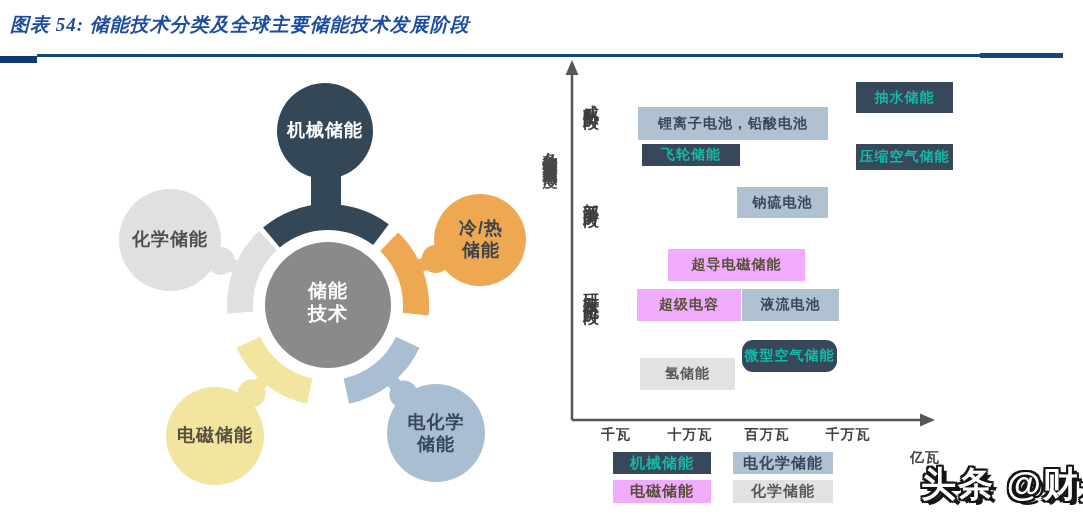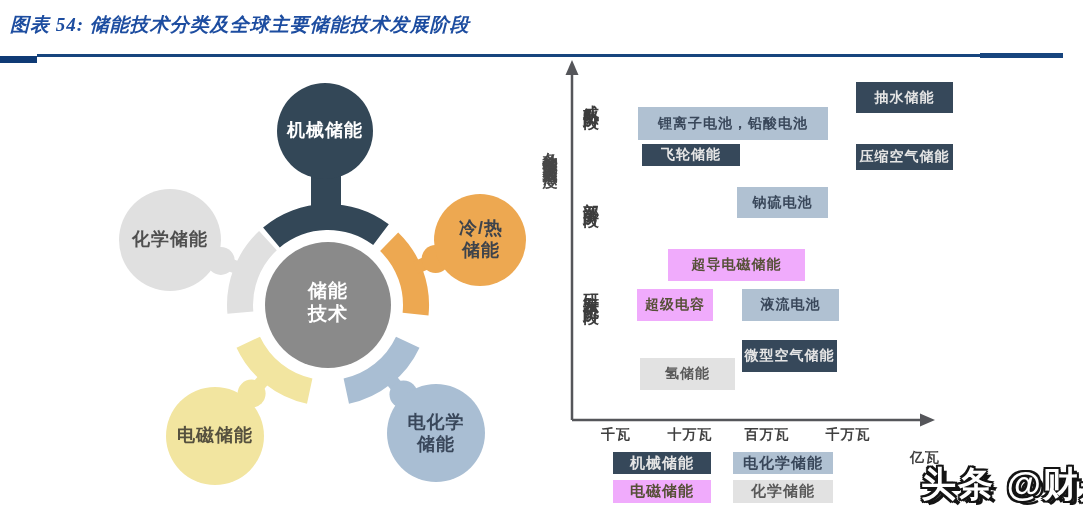--- a/index.html
+++ b/index.html
@@ -34,21 +34,21 @@
   .vl-mech   { color:#ffffff; }
   .vl-chem   { color:#4f4f4f; }
   .vl-therm  { color:#3e434b; }
   .vl-em     { color:#55503e; }
   .vl-ec     { color:#39475a; }
   
   .box {
     position:absolute; display:flex; align-items:center; justify-content:center;
     font-weight:bold; font-size:14px; letter-spacing:1px; white-space:nowrap;
   }
-  .box-dark   { background:#36485a; color:#e5e5e5; }
+  .box-dark   { background:#36485a; color:#14b8a6; }
   .box-blue   { background:#b0c1d2; color:#39475a; }
   .box-yellow { background:#f0abfc; color:#565038;text-align:center; }
   .box-gray   { background:#e2e2e2; color:#595959; }
   .legend-box { font-size:15px; }
   
   .v-text {
     position:absolute; writing-mode:vertical-rl; text-orientation:upright;
     font-weight:bold; color:#3d3d3d; letter-spacing:3px; white-space:nowrap;
   }
   .v-axis-label { left:540px; top:140px; font-size:15px; color:#474747; letter-spacing:2px; }
@@ -139,23 +139,23 @@
 <div class="v-text v-stage-1">成熟阶段</div>
 <div class="v-text v-stage-2">部署阶段</div>
 <div class="v-text v-stage-3">研发示范阶段</div>
 
 <div class="box box-dark" style="left:856px; top:82px;  width:97px;  height:31px;">抽水储能</div>
 <div class="box box-blue" style="left:638px; top:107px; width:190px; height:33px;">锂离子电池，铅酸电池</div>
 <div class="box box-dark" style="left:642px; top:144px; width:98px;  height:22px;">飞轮储能</div>
 <div class="box box-dark" style="left:856px; top:144px; width:97px;  height:26px;">压缩空气储能</div>
 <div class="box box-blue" style="left:737px; top:187px; width:91px;  height:31px;">钠硫电池</div>
 <div class="box box-yellow" style="left:668px; top:249px; width:137px; height:32px;">超导电磁储能</div>
-<div class="box box-yellow" style="left:637px; top:289px; width:76px;  height:32px;">超级电容</div>
+<div class="box box-yellow" style="left:637px; top:289px; width:104px;  height:32px;">超级电容</div>
 <div class="box box-blue" style="left:742px; top:289px; width:97px;  height:32px;">液流电池</div>
-<div class="box box-dark" style="left:742px; top:340px; width:95px;  height:32px;">微型空气储能</div>
+<div class="box box-dark" style="left:742px; top:340px; width:95px;  height:32px;border-radius:11px;">微型空气储能</div>
 <div class="box box-gray" style="left:640px; top:358px; width:95px;  height:32px;">氢储能</div>
 
 <div class="x-tick" style="left:616px;">千瓦</div>
 <div class="x-tick" style="left:690px;">十万瓦</div>
 <div class="x-tick" style="left:767px;">百万瓦</div>
 <div class="x-tick" style="left:848px;">千万瓦</div>
 <div class="x-tick" style="left:925px;margin-top:23px;">亿瓦</div>
 
 <div class="box box-dark legend-box" style="left:613px; top:452px; width:98px;  height:22px;">机械储能</div>
 <div class="box box-blue legend-box" style="left:733px; top:452px; width:100px; height:22px;">电化学储能</div>

